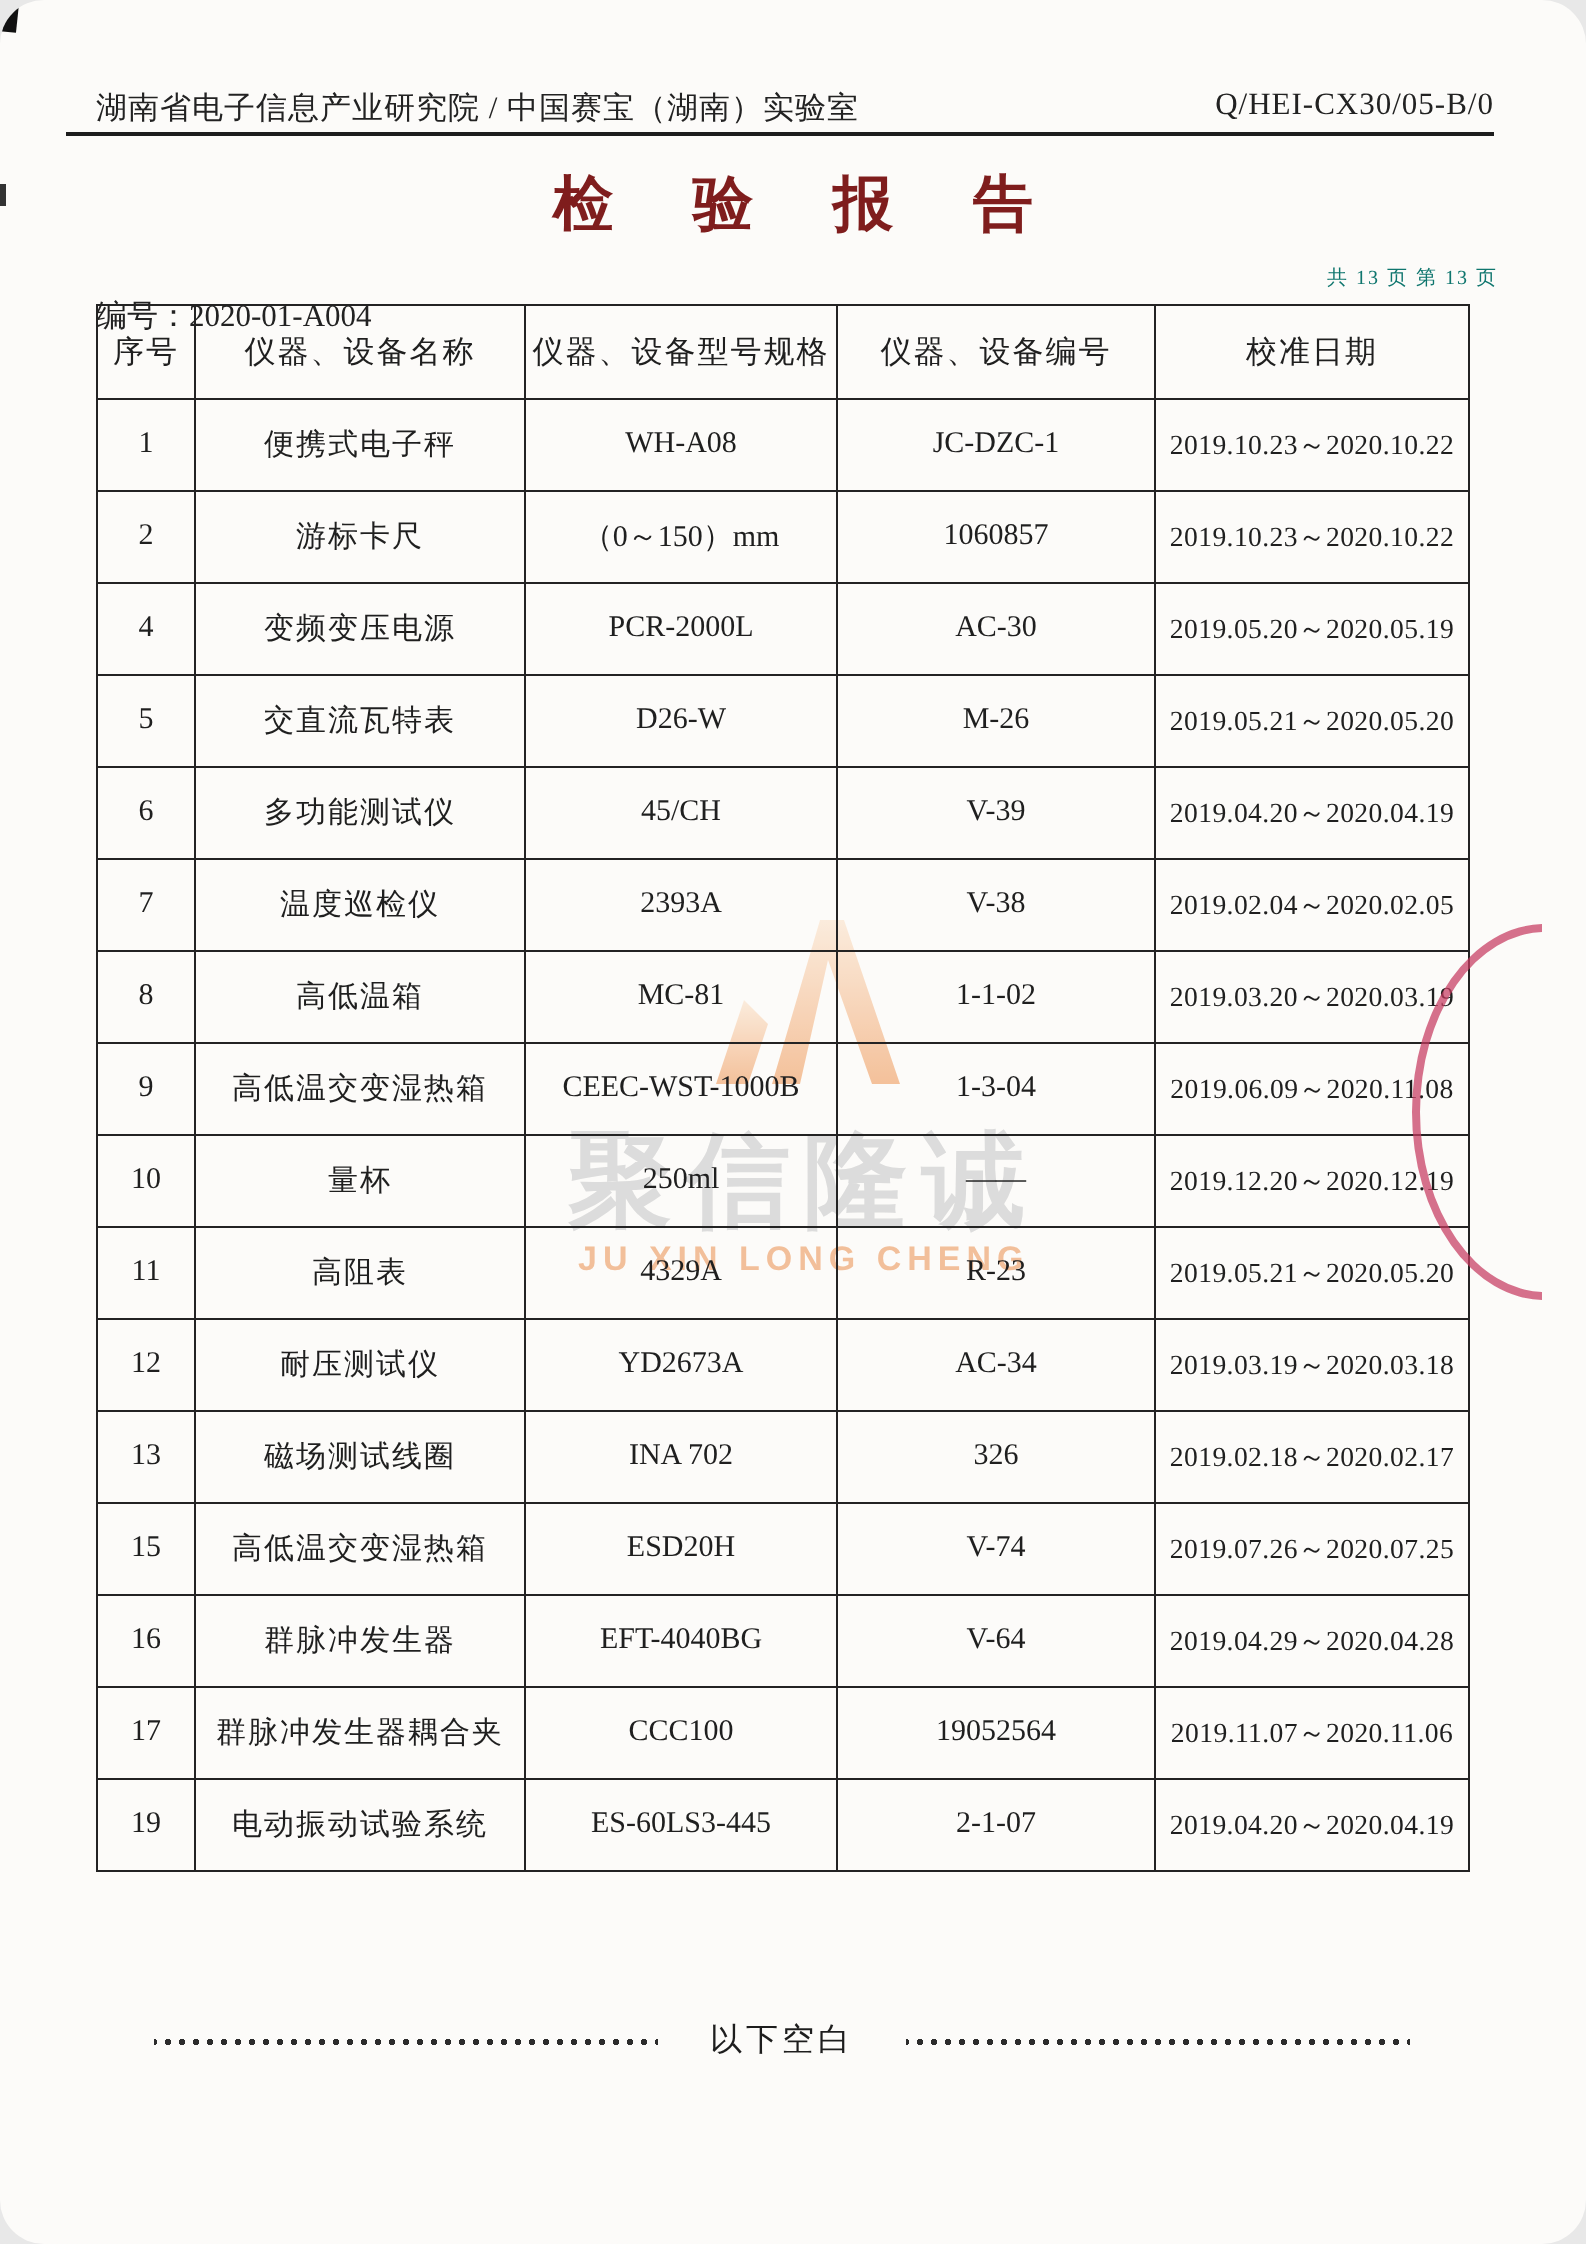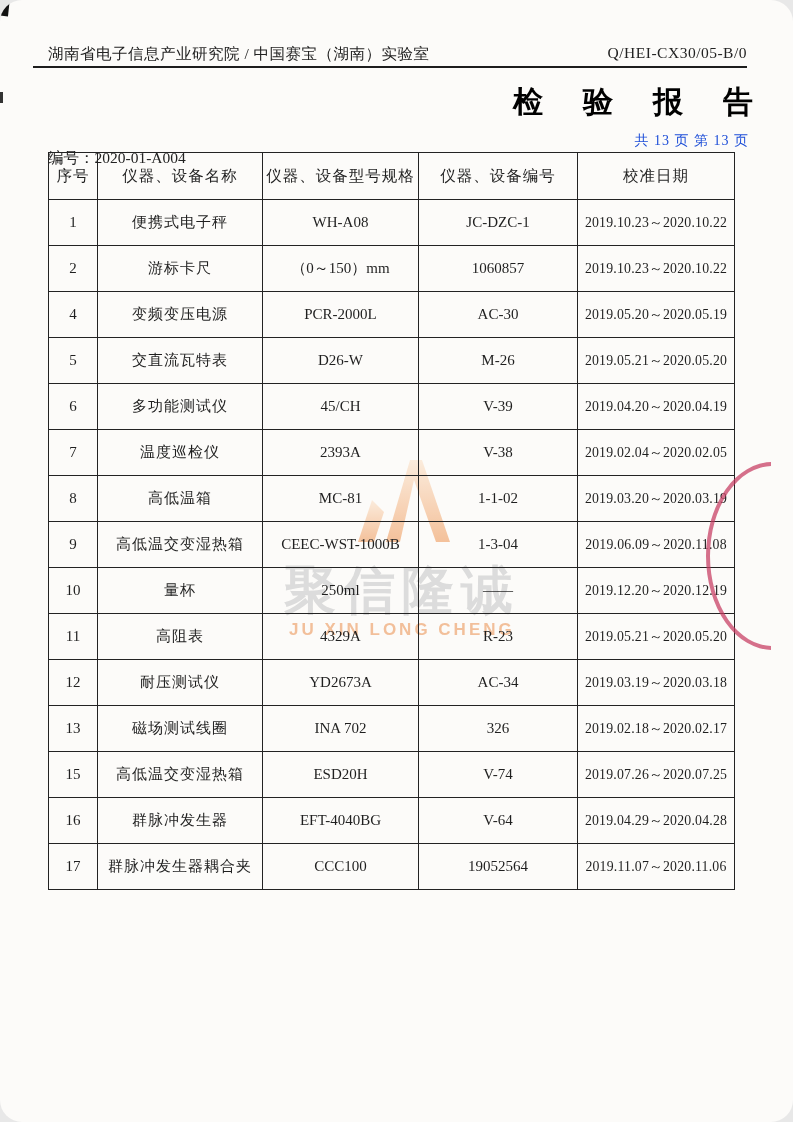--- a/index.html
+++ b/index.html
@@ -32,28 +32,28 @@
   .hdr-right{
     position:absolute;right:46px;top:44px;
     font-size:15.5px;letter-spacing:.5px;color:#222;
   }
   .hdr-rule{
     position:absolute;left:33px;top:66px;width:714px;height:2px;
     background:#1d1d1d;
   }
   .title{
     position:absolute;left:0;top:82px;width:100%;
-    text-align:right;font-size:30px;font-weight:700;
-    letter-spacing:40px;text-indent:40px;color:#000000;
+    text-align:center;font-size:30px;font-weight:700;
+    letter-spacing:40px;text-indent:40px;color:#7f1d1d;
   }
   .docno{
     position:absolute;left:48px;top:148px;font-size:15.5px;color:#222;
   }
   .pageinfo{
-    position:absolute;right:44px;top:132px;font-size:14px;color:#1d4ed8;
+    position:absolute;right:44px;top:132px;font-size:10px;color:#0f766e;
     letter-spacing:1px;
   }
   
   .wm{position:absolute;z-index:1;pointer-events:none;}
   .wm-cn{
     left:284px;top:556px;
     font-size:52px;font-weight:700;letter-spacing:7px;
     color:#d7d7d7;opacity:.85;
   }
   .wm-en{
@@ -248,17 +248,29 @@
           <td class="c-serial">V-64</td>
           <td class="c-date">2019.04.29～2020.04.28</td>
         </tr>
         <tr>
           <td class="c-no">17</td>
           <td class="c-name">群脉冲发生器耦合夹</td>
           <td class="c-model">CCC100</td>
           <td class="c-serial">19052564</td>
           <td class="c-date">2019.11.07～2020.11.06</td>
         </tr>
+        <tr>
+          <td class="c-no">19</td>
+          <td class="c-name">电动振动试验系统</td>
+          <td class="c-model">ES-60LS3-445</td>
+          <td class="c-serial">2-1-07</td>
+          <td class="c-date">2019.04.20～2020.04.19</td>
+        </tr>
       </tbody>
   </table>
 
+  <div class="footer">
+    <div class="dots"></div>
+    <div class="blank-label">以下空白</div>
+    <div class="dots"></div>
+  </div>
 
 </div>
 
 </body></html>

